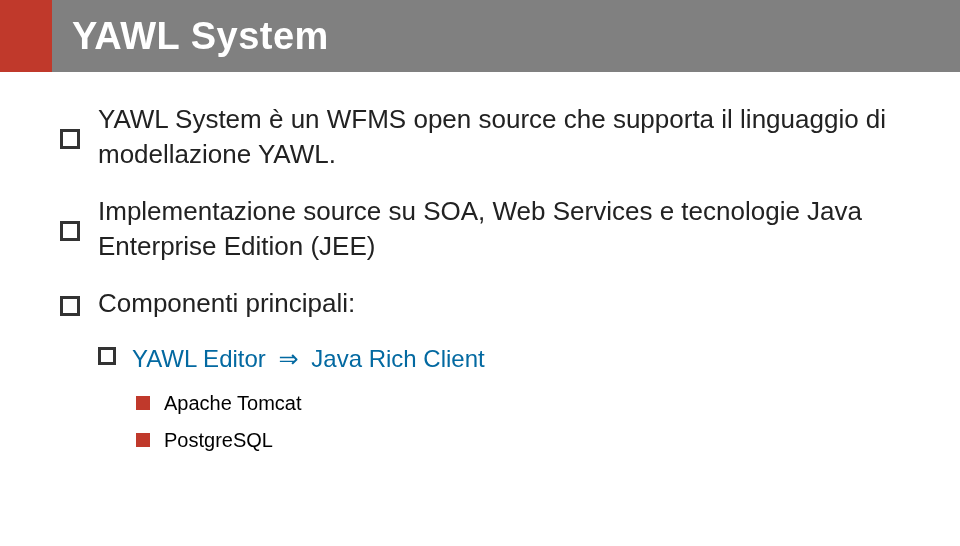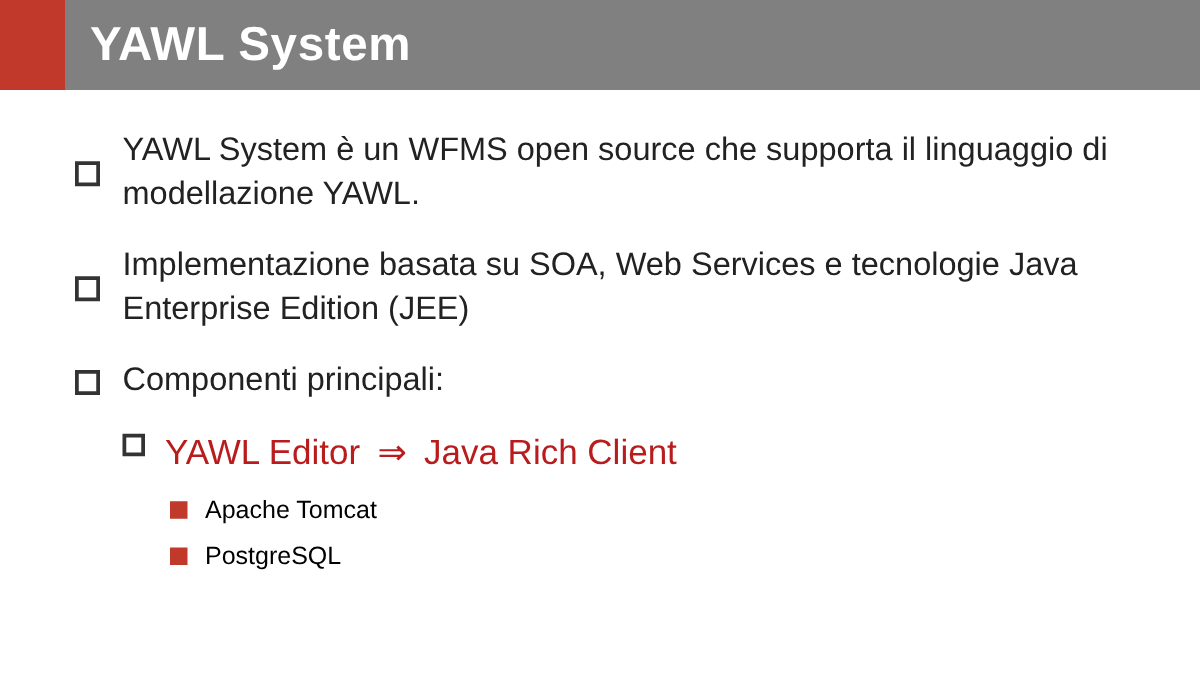--- a/index.html
+++ b/index.html
@@ -88,22 +88,22 @@
       width: 18px;
       height: 18px;
       border: 3px solid #333333;
       background: #ffffff;
       flex-shrink: 0;
       margin-top: 4px;
       margin-right: 16px;
     }
 
     .sub-bullet-text {
-      font-size: 28px;
-      color: #b91c1c;
+      font-size: 24px;
+      color: #0369a1;
       line-height: 1.35;
     }
 
     .sub-sub-bullet-item {
       display: flex;
       align-items: flex-start;
       margin-bottom: 10px;
       margin-left: 76px;
     }
 
@@ -140,21 +140,21 @@
 
   <div class="content">
 
     <div class="bullet-item">
       <div class="bullet-checkbox"></div>
       <span class="bullet-text">YAWL System è un WFMS open source che supporta il linguaggio di modellazione YAWL.</span>
     </div>
 
     <div class="bullet-item">
       <div class="bullet-checkbox"></div>
-      <span class="bullet-text">Implementazione basata su SOA, Web Services e tecnologie Java Enterprise Edition (JEE)</span>
+      <span class="bullet-text">Implementazione source su SOA, Web Services e tecnologie Java Enterprise Edition (JEE)</span>
     </div>
 
     <div class="bullet-item">
       <div class="bullet-checkbox"></div>
       <span class="bullet-text">Componenti principali:</span>
     </div>
 
     <div class="sub-bullet-item">
       <div class="sub-checkbox"></div>
       <span class="sub-bullet-text">

